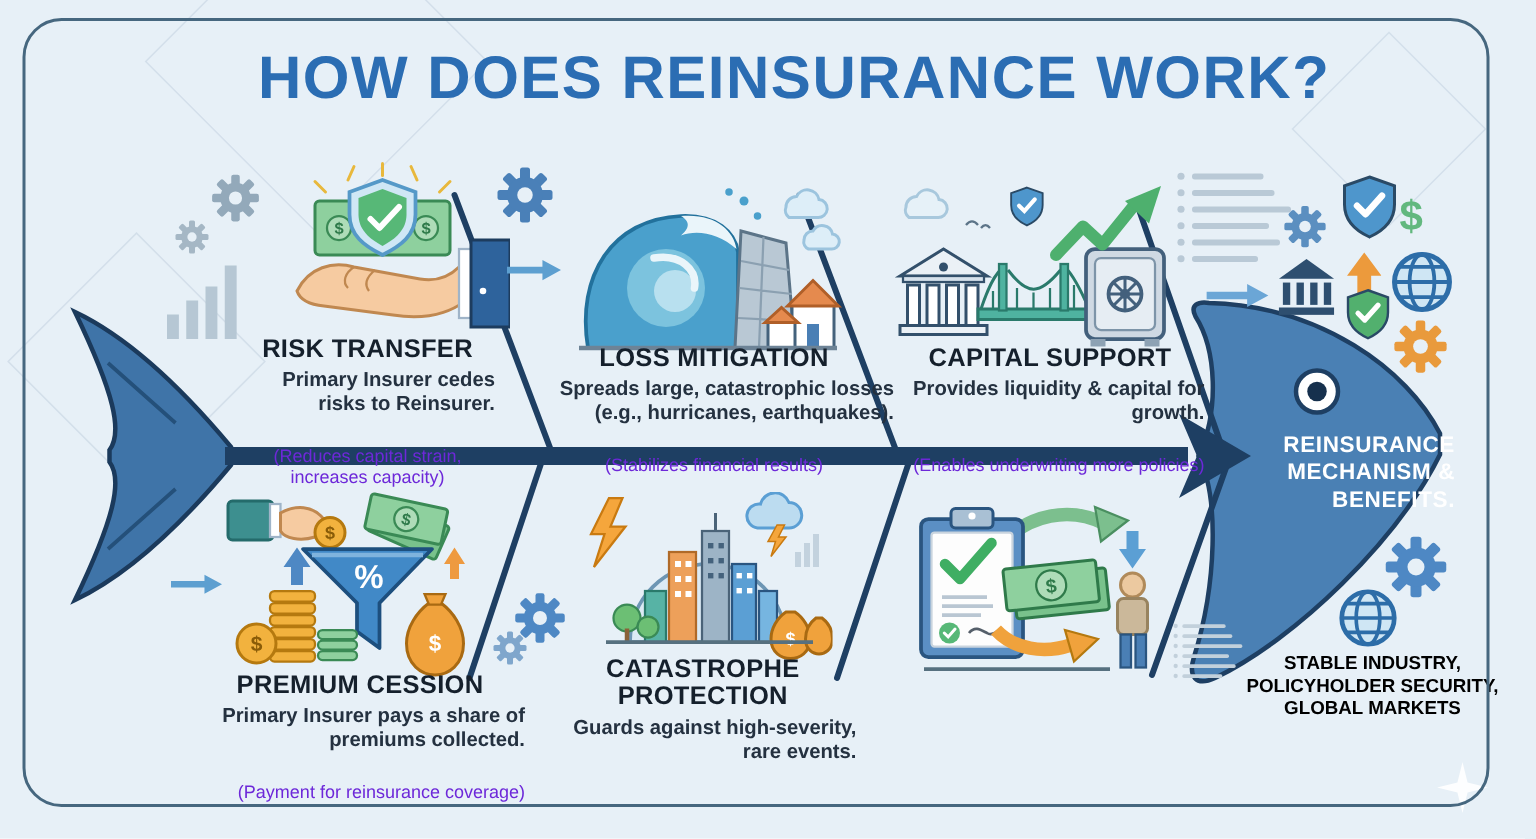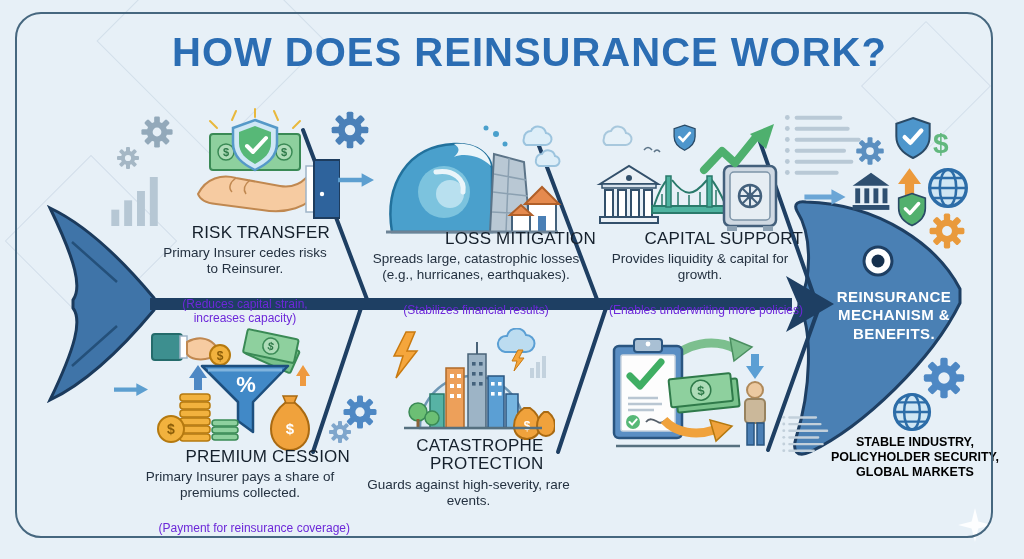--- a/index.html
+++ b/index.html
@@ -3,26 +3,26 @@
 <meta charset="utf-8">
 <style>
   html,body{margin:0;padding:0;}
   body{width:1024px;height:559px;font-family:"Liberation Sans",sans-serif;}
   .canvas{position:relative;width:1024px;height:559px;background:#e7f0f7;overflow:hidden;}
   .bg-diamond{position:absolute;border:1.5px solid rgba(140,165,190,.22);transform:rotate(45deg);}
   .frame{position:absolute;left:15px;top:12px;width:974px;height:522px;border:2px solid #46677f;border-radius:26px;pointer-events:none;}
   .title{position:absolute;left:172px;top:30px;font-size:40px;font-weight:bold;color:#2b6db3;letter-spacing:1px;white-space:nowrap;}
   .skel,.illu,.decor{position:absolute;}
   .sec{position:absolute;text-align:center;}
-  .sec h3{margin:0 0 3px;font-size:17px;line-height:1.08;font-weight:normal;color:#15202c;letter-spacing:.2px;text-align:right;}
-  .sec .desc{margin:0;font-size:13.5px;font-weight:normal;color:#243140;line-height:1.18;}
+  .sec h3{margin:0 0 3px;font-size:17px;line-height:1.08;font-weight:bold;color:#15202c;letter-spacing:.2px;}
+  .sec .desc{margin:0;font-size:13.5px;font-weight:bold;color:#243140;line-height:1.18;text-align:right;}
   .sec .note{margin:20px 0 0;font-size:12px;color:#6d28d9;line-height:1.18;}
   .oneline{display:inline-block;white-space:nowrap;position:relative;left:50%;transform:translateX(-50%);}
   .narrow175{display:block;max-width:175px;margin:2px auto 0;}
-  .head-label{position:absolute;left:818px;top:288px;width:152px;text-align:center;font-size:15px;font-weight:bold;color:#ffffff;line-height:1.22;letter-spacing:.4px;}
+  .head-label{position:absolute;left:818px;top:288px;width:152px;text-align:right;font-size:15px;font-weight:bold;color:#ffffff;line-height:1.22;letter-spacing:.4px;}
   .benefits{position:absolute;left:825px;top:435px;width:180px;text-align:center;font-size:12.5px;font-weight:bold;color:#000000;line-height:1.2;}
   .dollar-decor{position:absolute;font-size:28px;font-weight:bold;color:#62b87e;}
   svg text{font-family:"Liberation Sans",sans-serif;}
 </style>
 </head>
 <body>
 
 <div class="canvas">
 
   <div class="bg-diamond" style="left:130px;top:-40px;width:160px;height:160px;"></div>

